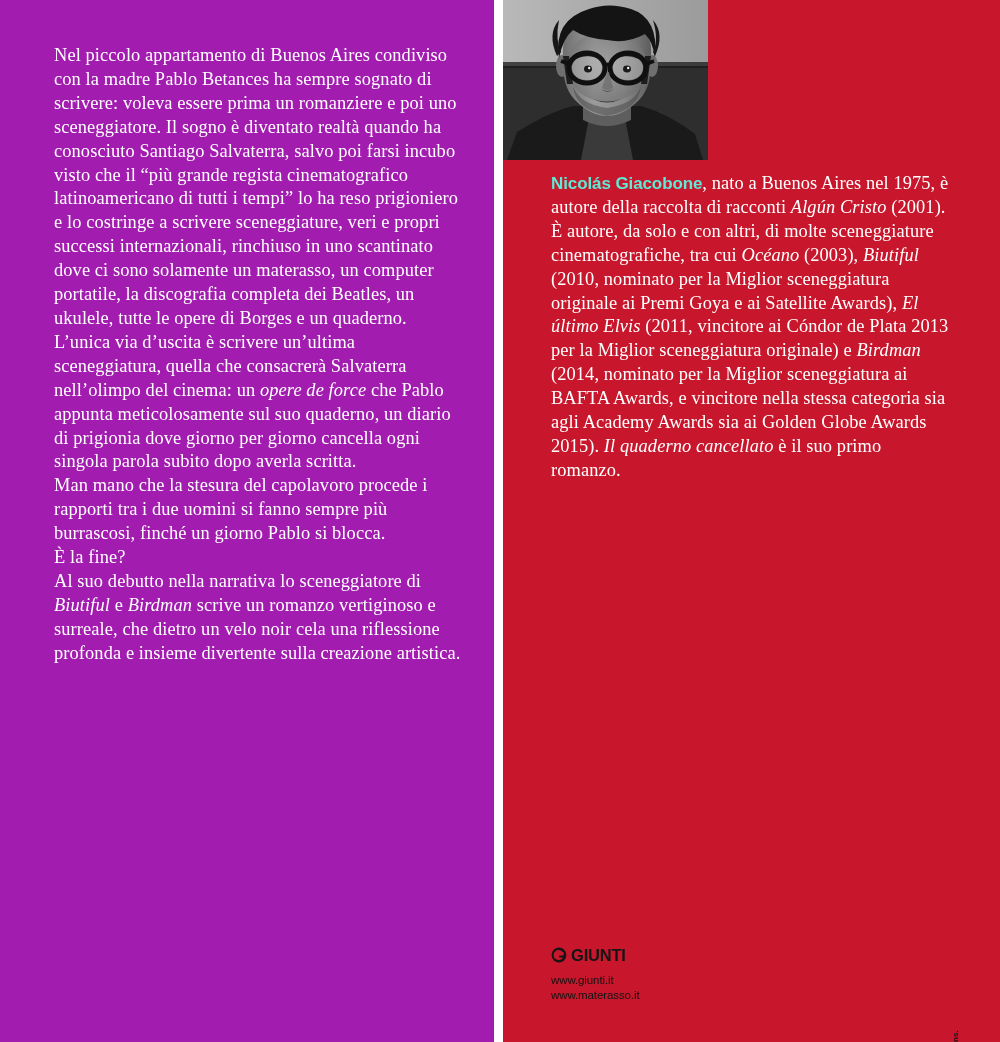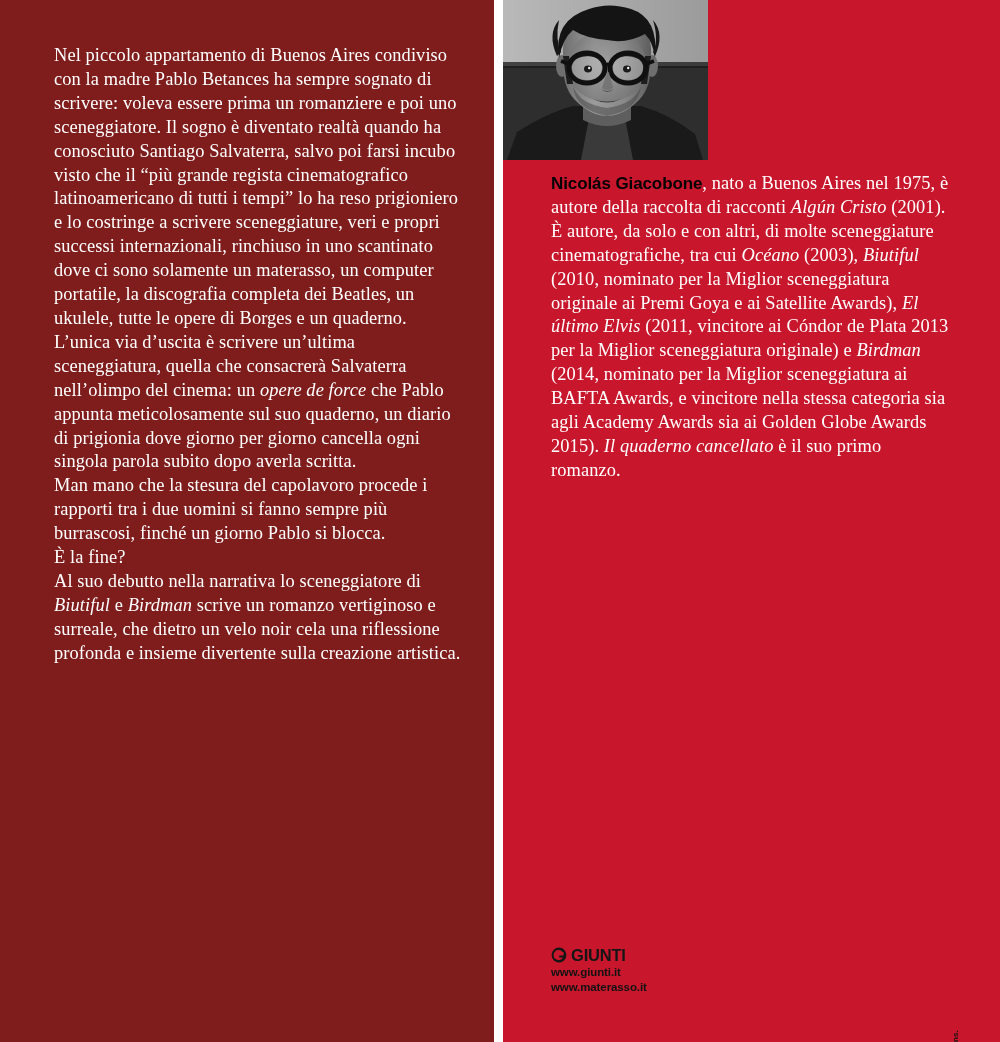--- a/index.html
+++ b/index.html
@@ -13,21 +13,21 @@
   }
 
   
   .cover{
     position:absolute;inset:0;
     display:flex;
     background:#ffffff;
   }
   .panel-back{
     width:494px;height:1042px;
-    background:#7f1d1d;
+    background:#a21caf;
     position:relative;
     flex:0 0 auto;
   }
   .gutter{
     width:9px;height:1042px;
     background:#ffffff;
     flex:0 0 auto;
   }
   .panel-flap{
     width:497px;height:1042px;
@@ -69,21 +69,21 @@
     font-family:"Liberation Serif", serif;
     font-size:18.4px;
     line-height:23.9px;
     letter-spacing:0.1px;
   }
   .bio p{margin:0;}
   .bio em{}
   .bio .author-name{
     font-family:"Liberation Sans", sans-serif;
     font-weight:bold;
-    color:#000000;
+    color:#5eead4;
     font-size:17px;
     letter-spacing:-0.1px;
   }
 
   
   .publisher{
     position:absolute;
     left:48px;top:943px;
     width:240px;
   }
@@ -97,23 +97,23 @@
   }
   .logo-word{
     font-family:"Liberation Sans", sans-serif;
     font-weight:bold;
     font-size:16.5px;
     color:#151515;
     letter-spacing:-0.2px;
     line-height:16px;
   }
   .urls{
-    margin-top:2px;
-    font-family:"Liberation Sans", sans-serif;
-    font-weight:bold;
+    margin-top:10px;
+    font-family:"Liberation Sans", sans-serif;
+    font-weight:normal;
     font-size:11.5px;
     color:#121212;
     line-height:14.5px;
     letter-spacing:-0.1px;
   }
   .urls div{white-space:nowrap;}
 
   
   .credits{
     position:absolute;

